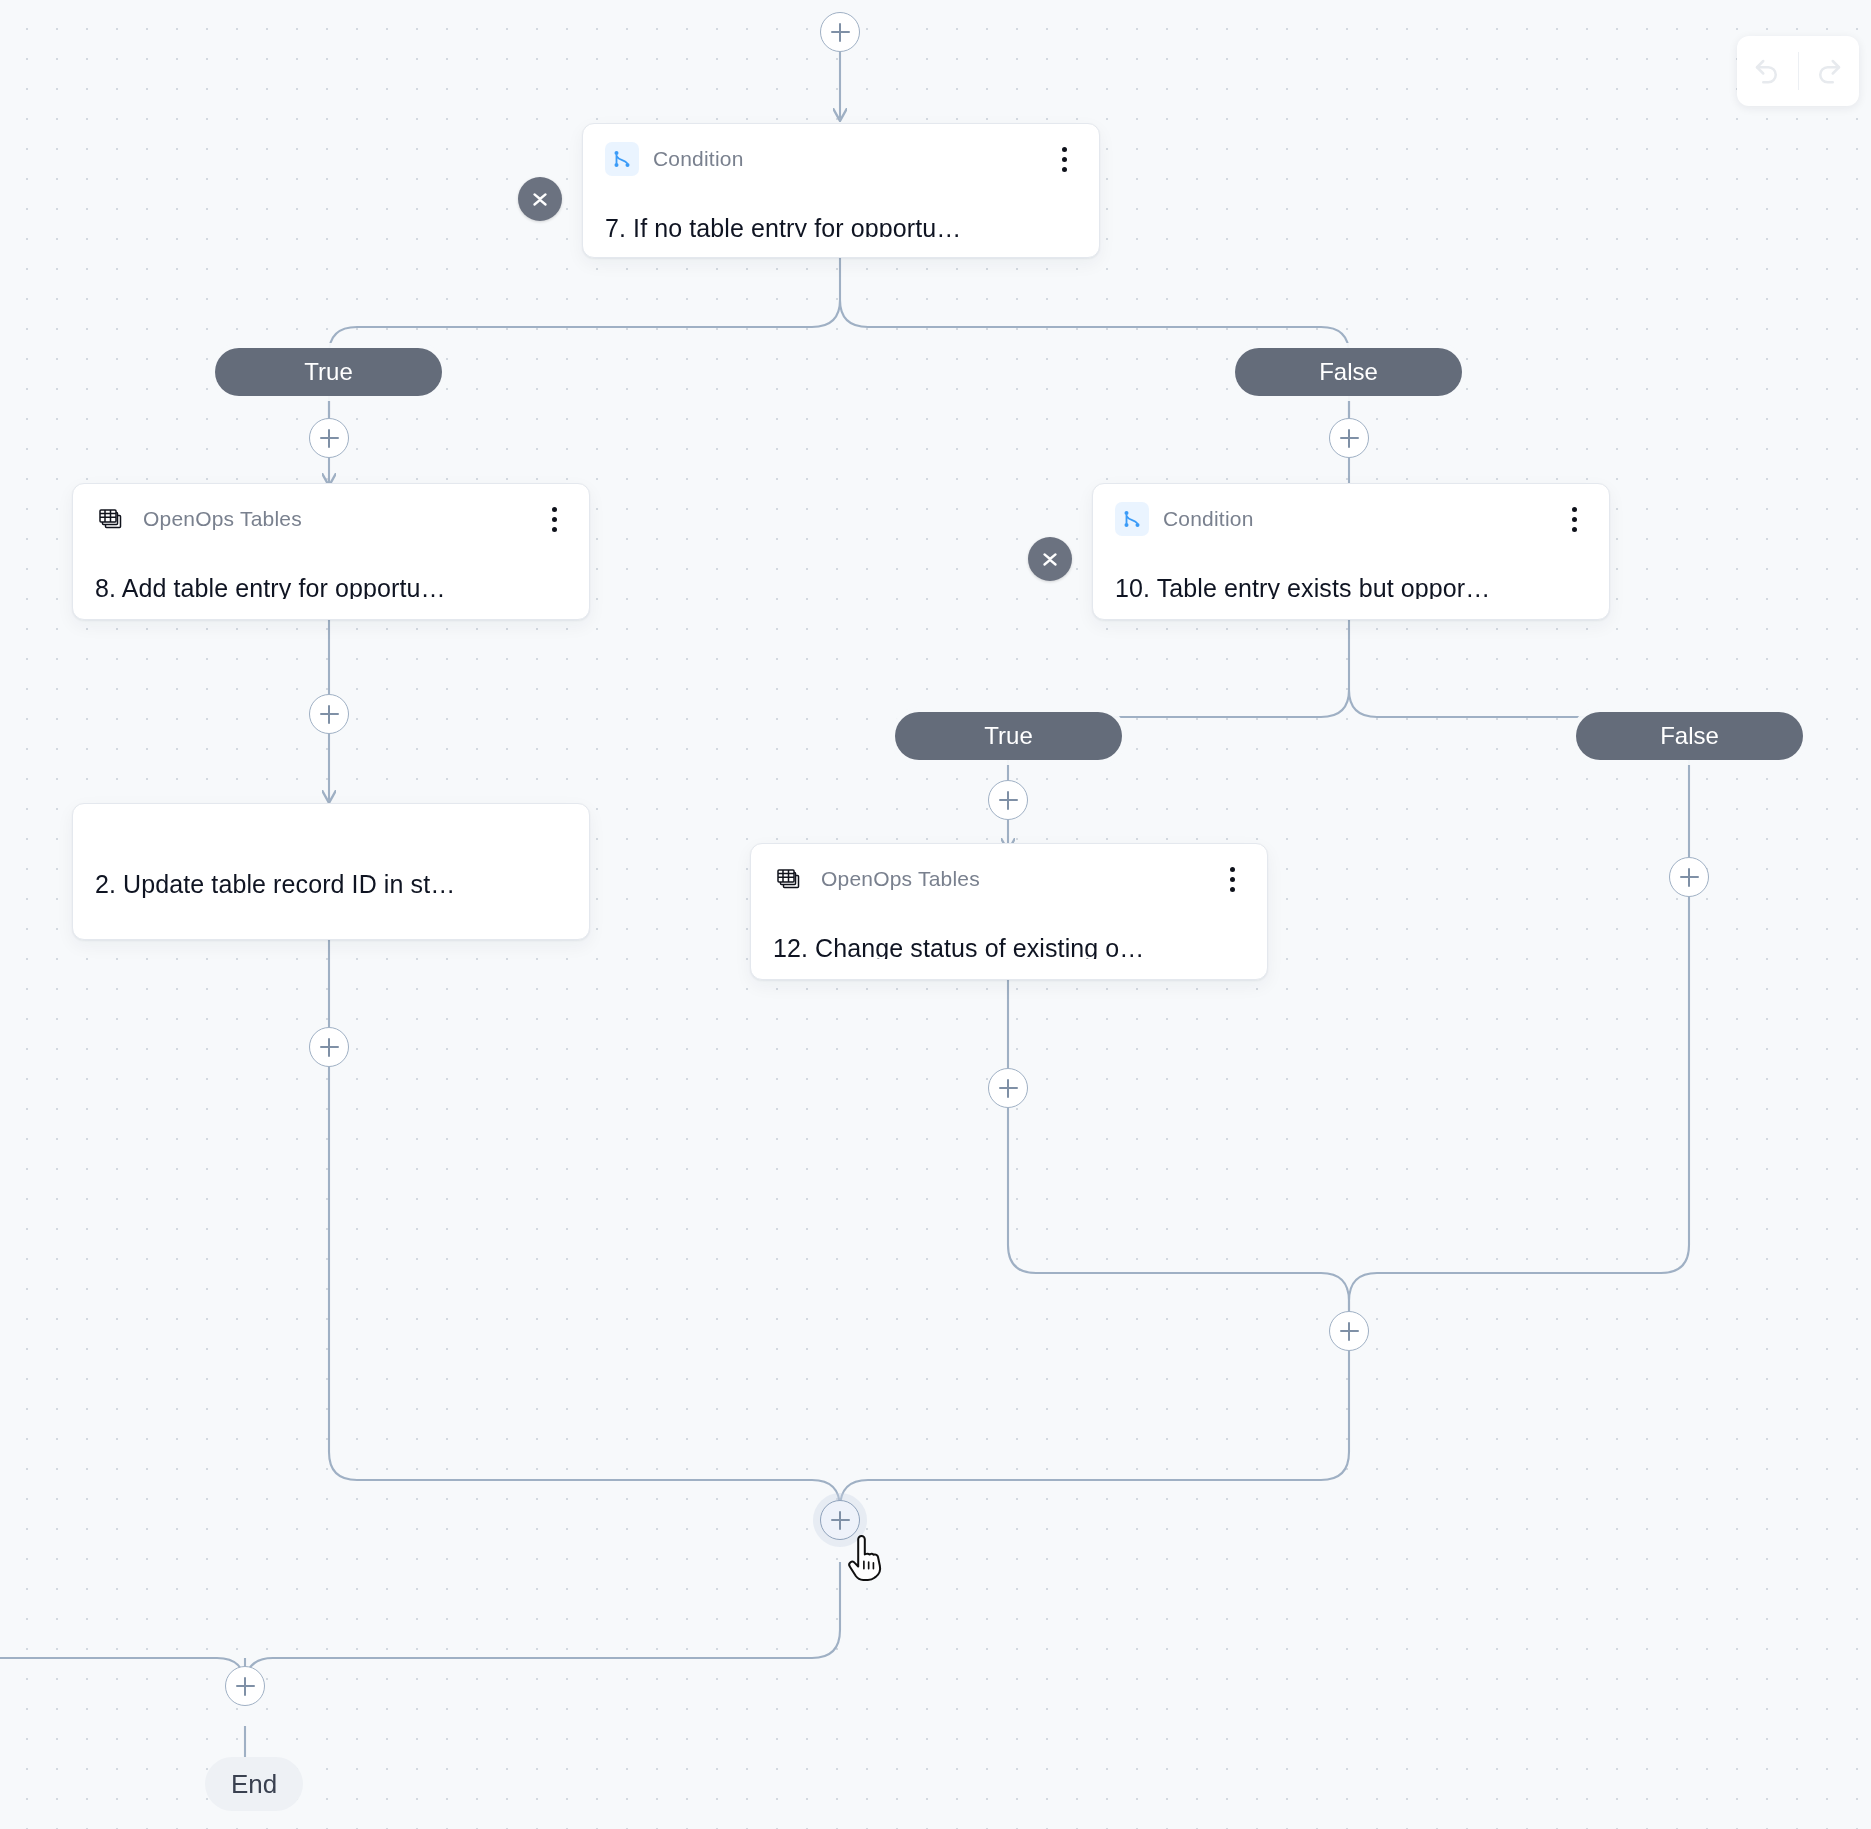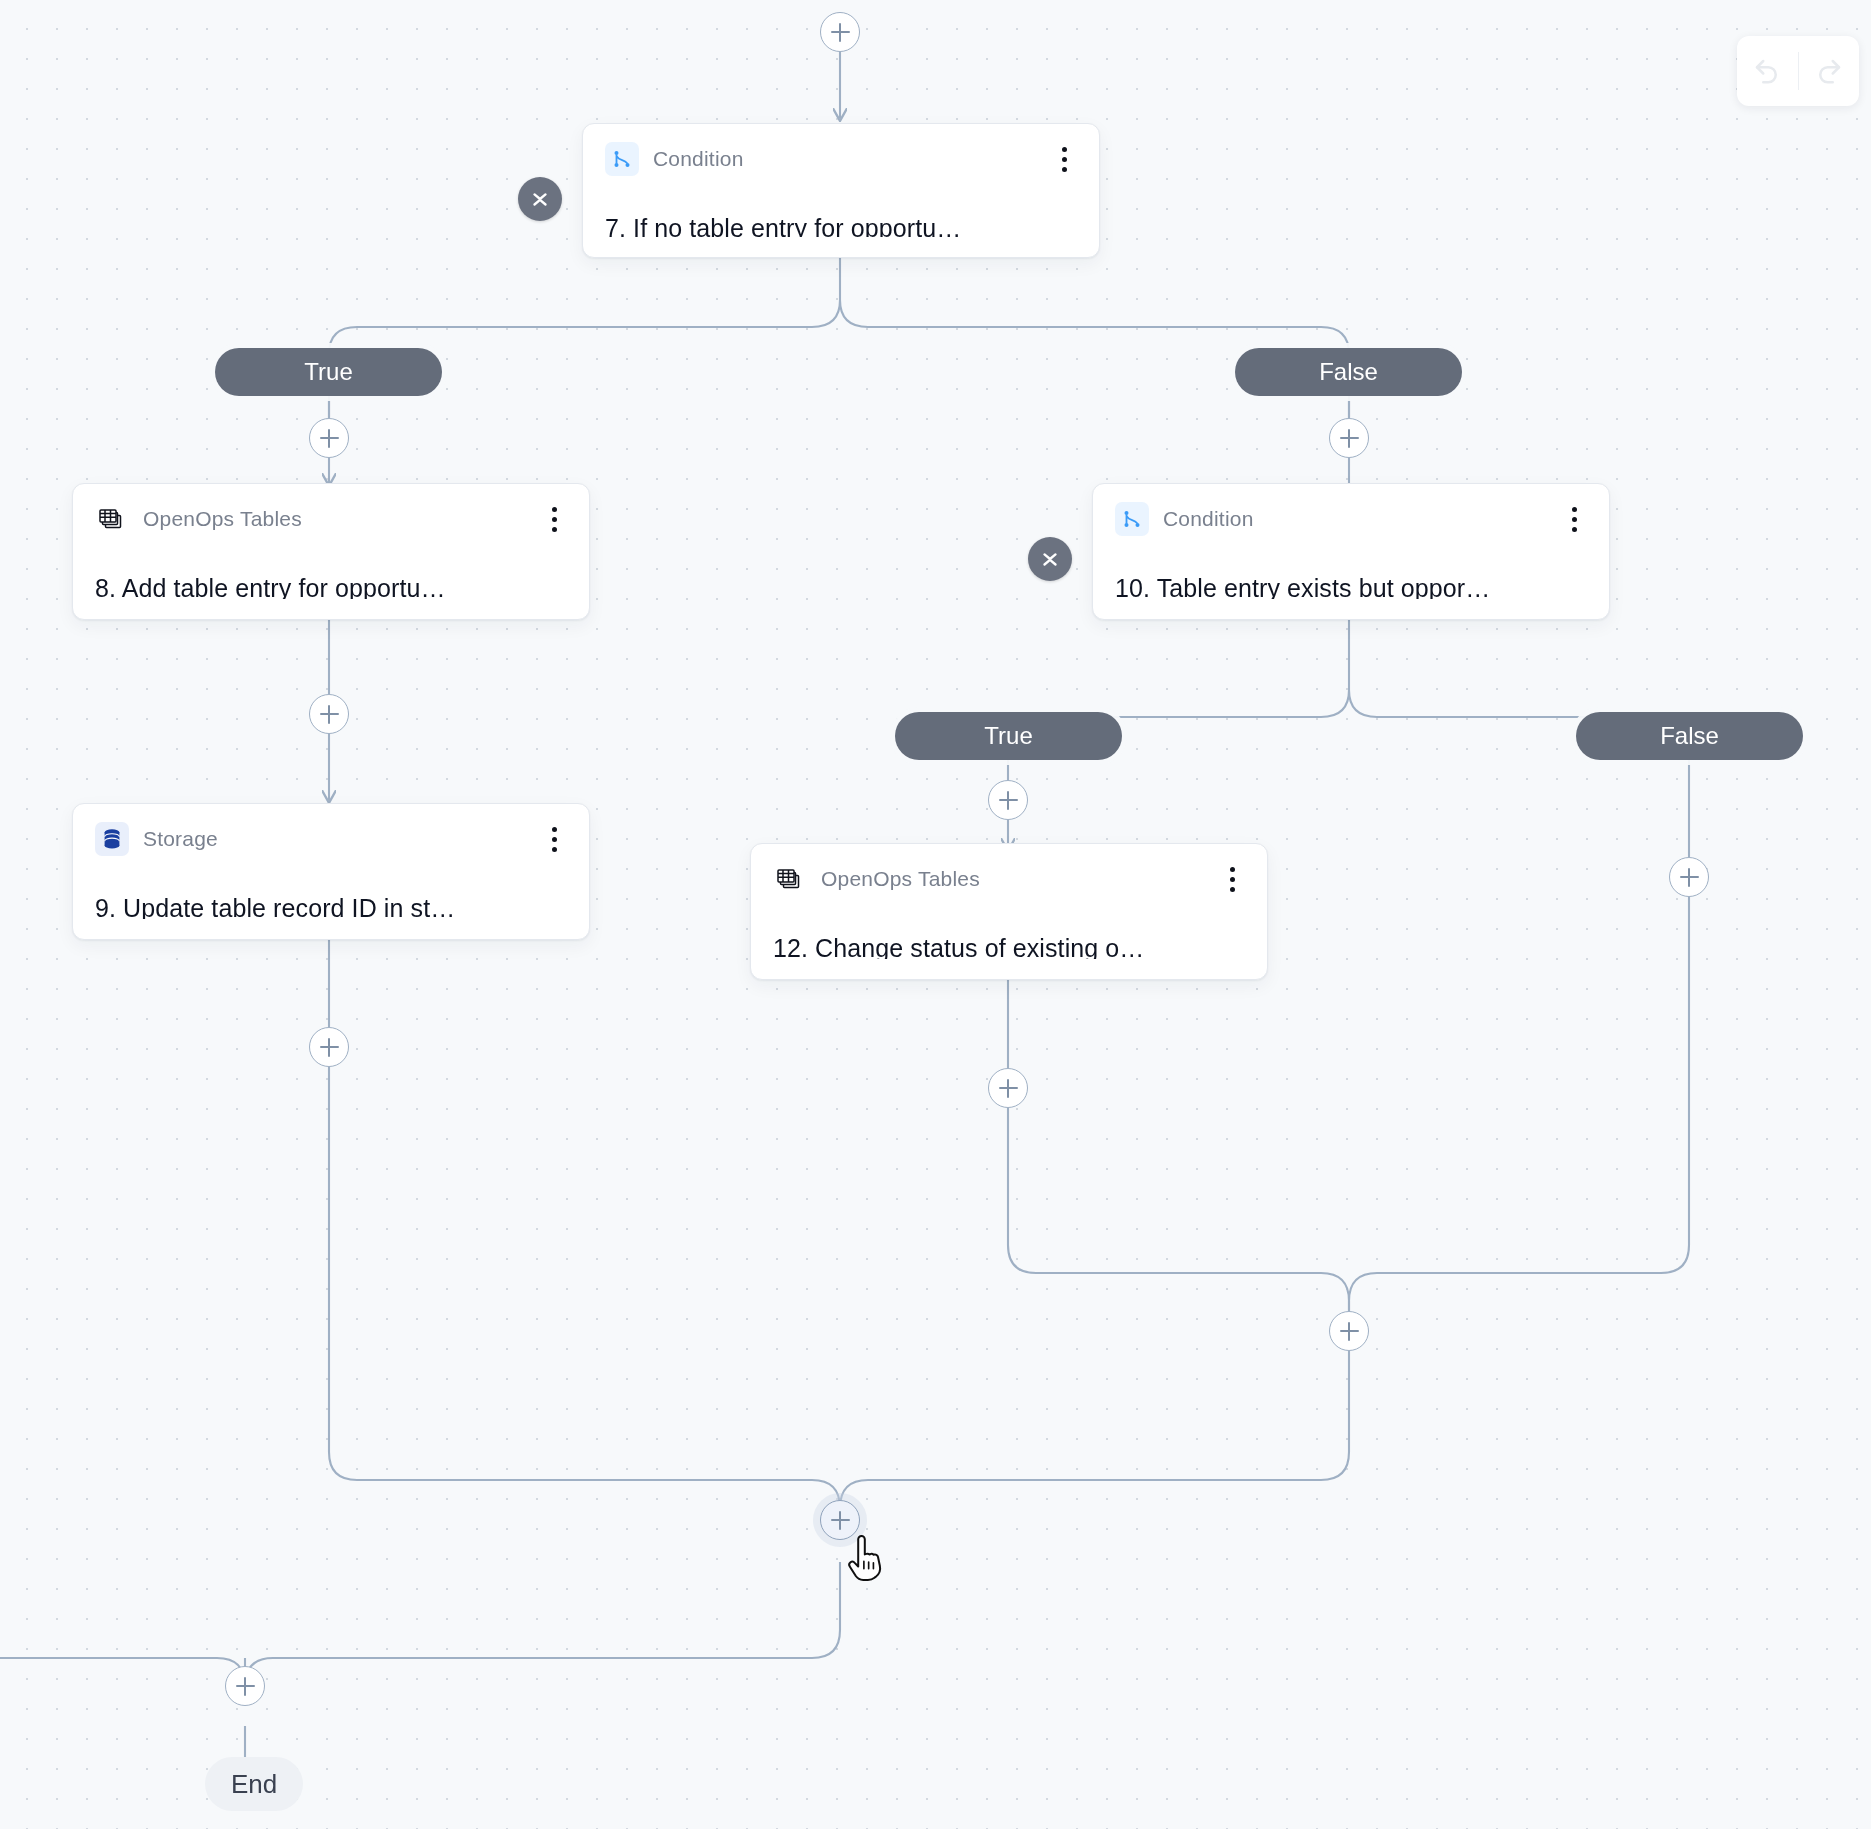--- a/index.html
+++ b/index.html
@@ -335,40 +335,21 @@
       <span class="kebab">
           <i></i>
           <i></i>
           <i></i>
         </span>
     </div>
     <div class="node-title">8. Add table entry for opportu…</div>
   </div>
 
   <div class="node" style="left:72px; top:803px; width:518px; height:137px;">
-    <div class="node-head">
-      <span class="node-icon icon-storage">
-        <svg width="20" height="22" viewBox="0 0 20 22" fill="#1b3fa0">
-          <ellipse cx="10" cy="4.4" rx="7.4" ry="3.1"></ellipse>
-          <rect x="2.6" y="4.4" width="14.8" height="4.4"></rect>
-          <ellipse cx="10" cy="8.8" rx="7.4" ry="3.1" fill="#1b3fa0" stroke="#ffffff" stroke-width="1.1"></ellipse>
-          <rect x="2.6" y="8.8" width="14.8" height="4.4"></rect>
-          <ellipse cx="10" cy="13.2" rx="7.4" ry="3.1" fill="#1b3fa0" stroke="#ffffff" stroke-width="1.1"></ellipse>
-          <rect x="2.6" y="13.2" width="14.8" height="4.2"></rect>
-          <ellipse cx="10" cy="17.4" rx="7.4" ry="3.1"></ellipse>
-        </svg>
-      </span>
-      <span class="node-type">Storage</span>
-      <span class="kebab">
-          <i></i>
-          <i></i>
-          <i></i>
-        </span>
-    </div>
-    <div class="node-title">9. Update table record ID in st…</div>
+    <div class="node-title">2. Update table record ID in st…</div>
   </div>
 
   <div class="collapse-btn" style="left:1028px; top:537px;">
     <svg width="22" height="22" viewBox="0 0 24 24" fill="none" stroke="#ffffff" stroke-width="2.6" stroke-linecap="round" stroke-linejoin="round">
       <path d="M6 7 L12 12 L18 7"></path>
       <path d="M6 18 L12 13 L18 18"></path>
     </svg>
   </div>
   <div class="node" style="left:1092px; top:483px; width:518px; height:137px;">
     <div class="node-head">

